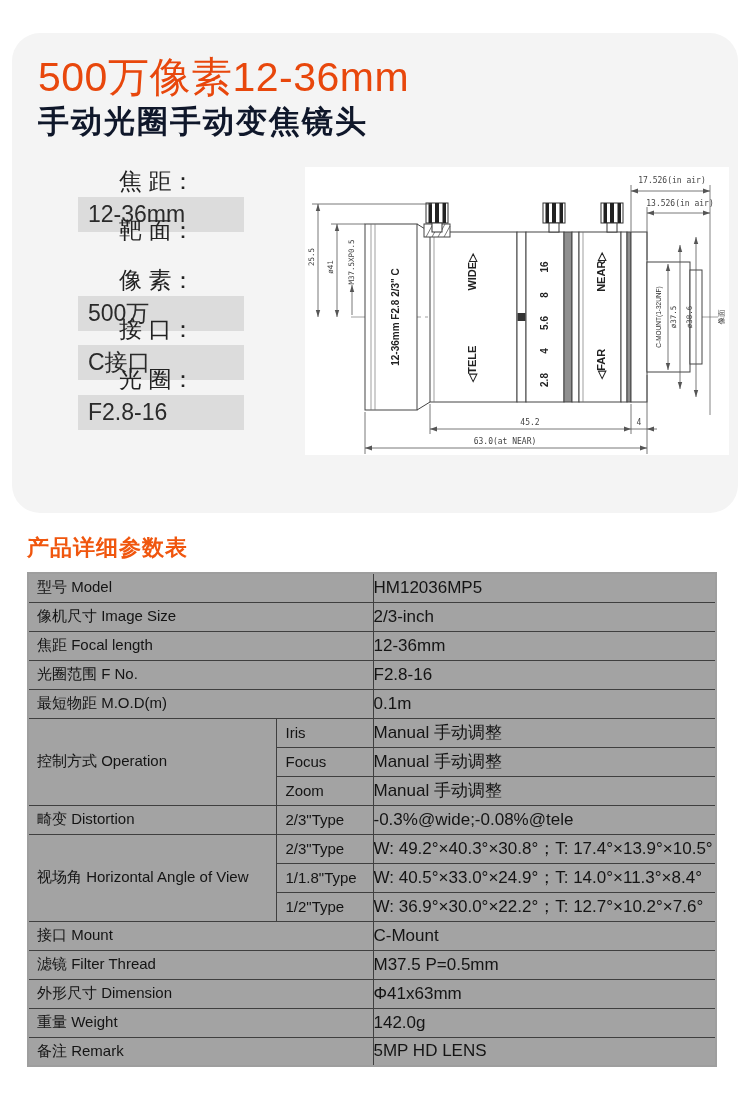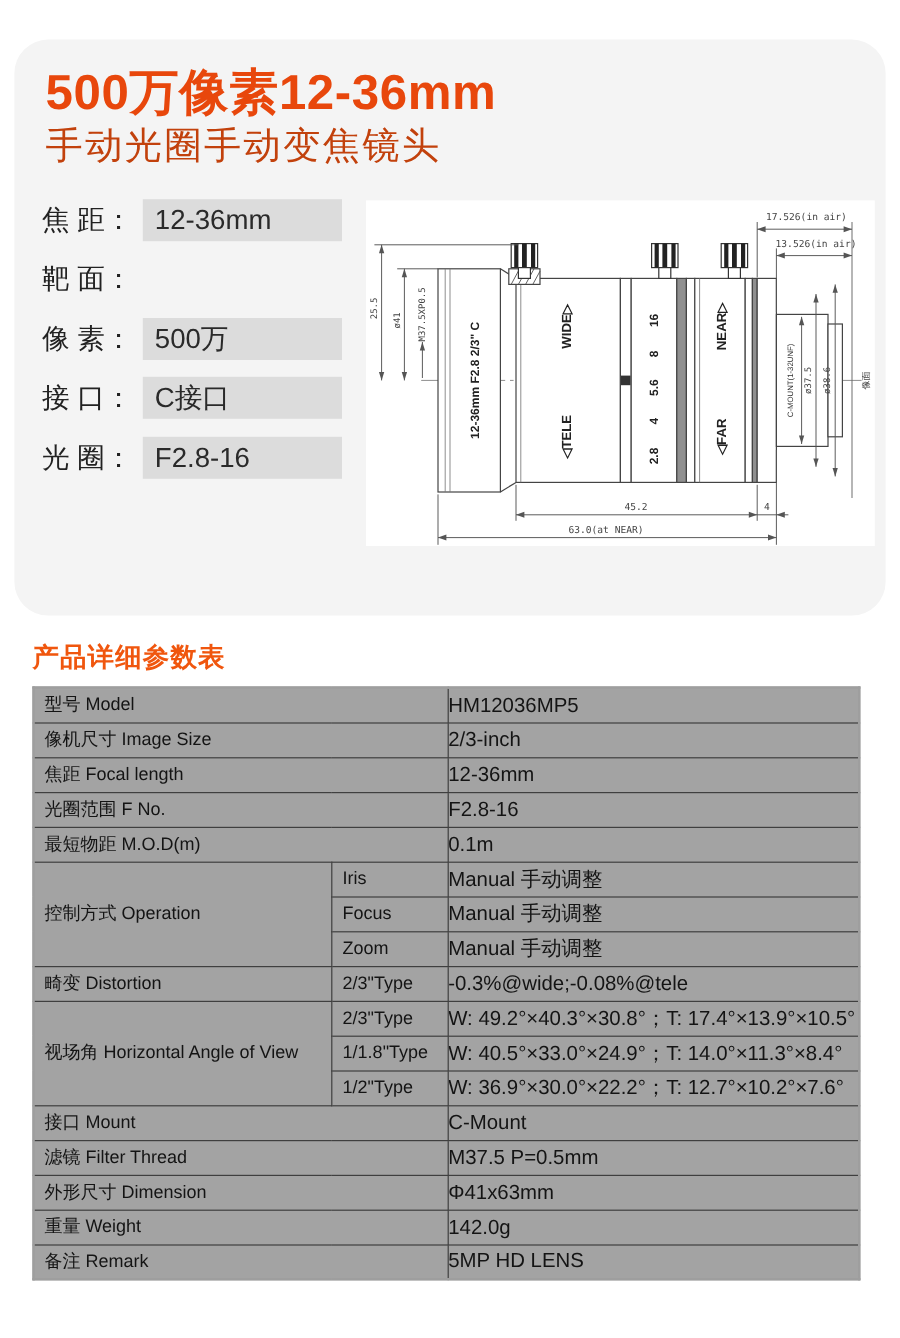--- a/index.html
+++ b/index.html
@@ -3,26 +3,26 @@
 <meta charset="utf-8">
 <style>
   * { margin:0; padding:0; box-sizing:border-box; }
   html,body { background:#fff; }
   body { font-family:"Liberation Sans", sans-serif; }
   .page { position:relative; width:750px; height:1115px; background:#fff; overflow:hidden; }
 
   .hero-card { position:absolute; left:12px; top:33px; width:726px; height:480px;
                background:#f4f4f4; border-radius:28px; }
 
-  .hero-title { position:absolute; left:38px; top:50px; font-size:41px; font-weight:700;
+  .hero-title { position:absolute; left:38px; top:50px; font-size:41px; font-weight:400;
                 color:#e8470c; letter-spacing:0.5px; white-space:nowrap; }
-  .hero-subtitle { position:absolute; left:38px; top:101px; font-size:31px; font-weight:400;
-                   color:#c2410c; letter-spacing:2px; white-space:nowrap; }
-
-  .qspec-row { position:absolute; left:35px; width:252px; height:35px; display:flex; align-items:center; }
+  .hero-subtitle { position:absolute; left:38px; top:101px; font-size:31px; font-weight:700;
+                   color:#0f172a; letter-spacing:2px; white-space:nowrap; }
+
+  .qspec-row { position:absolute; left:35px; width:252px; height:35px; display:flex; align-items:center;flex-direction:column; }
   .qspec-label { width:84px; font-size:23px; color:#222; letter-spacing:0; white-space:nowrap; }
   .qspec-box { width:166px; height:35px; background:#dcdcdc; font-size:23px; color:#2a2a2a;
                line-height:35px; padding-left:10px; white-space:nowrap; }
 
   .diagram-box { position:absolute; left:305px; top:167px; width:424px; height:288px; background:#fff; }
   .diagram-box svg { display:block; }
   .cad-dim { font-family:"DejaVu Sans Mono", monospace; font-size:7.5px; fill:#444; }
   .cad-dim-lg { font-family:"DejaVu Sans Mono", monospace; font-size:8px; fill:#444; }
   .ring-label { font-family:"Liberation Sans", sans-serif; font-size:11px; font-weight:700; fill:#222; }
   .ring-label-sm { font-family:"Liberation Sans", sans-serif; font-size:10px; font-weight:700; fill:#222; }

